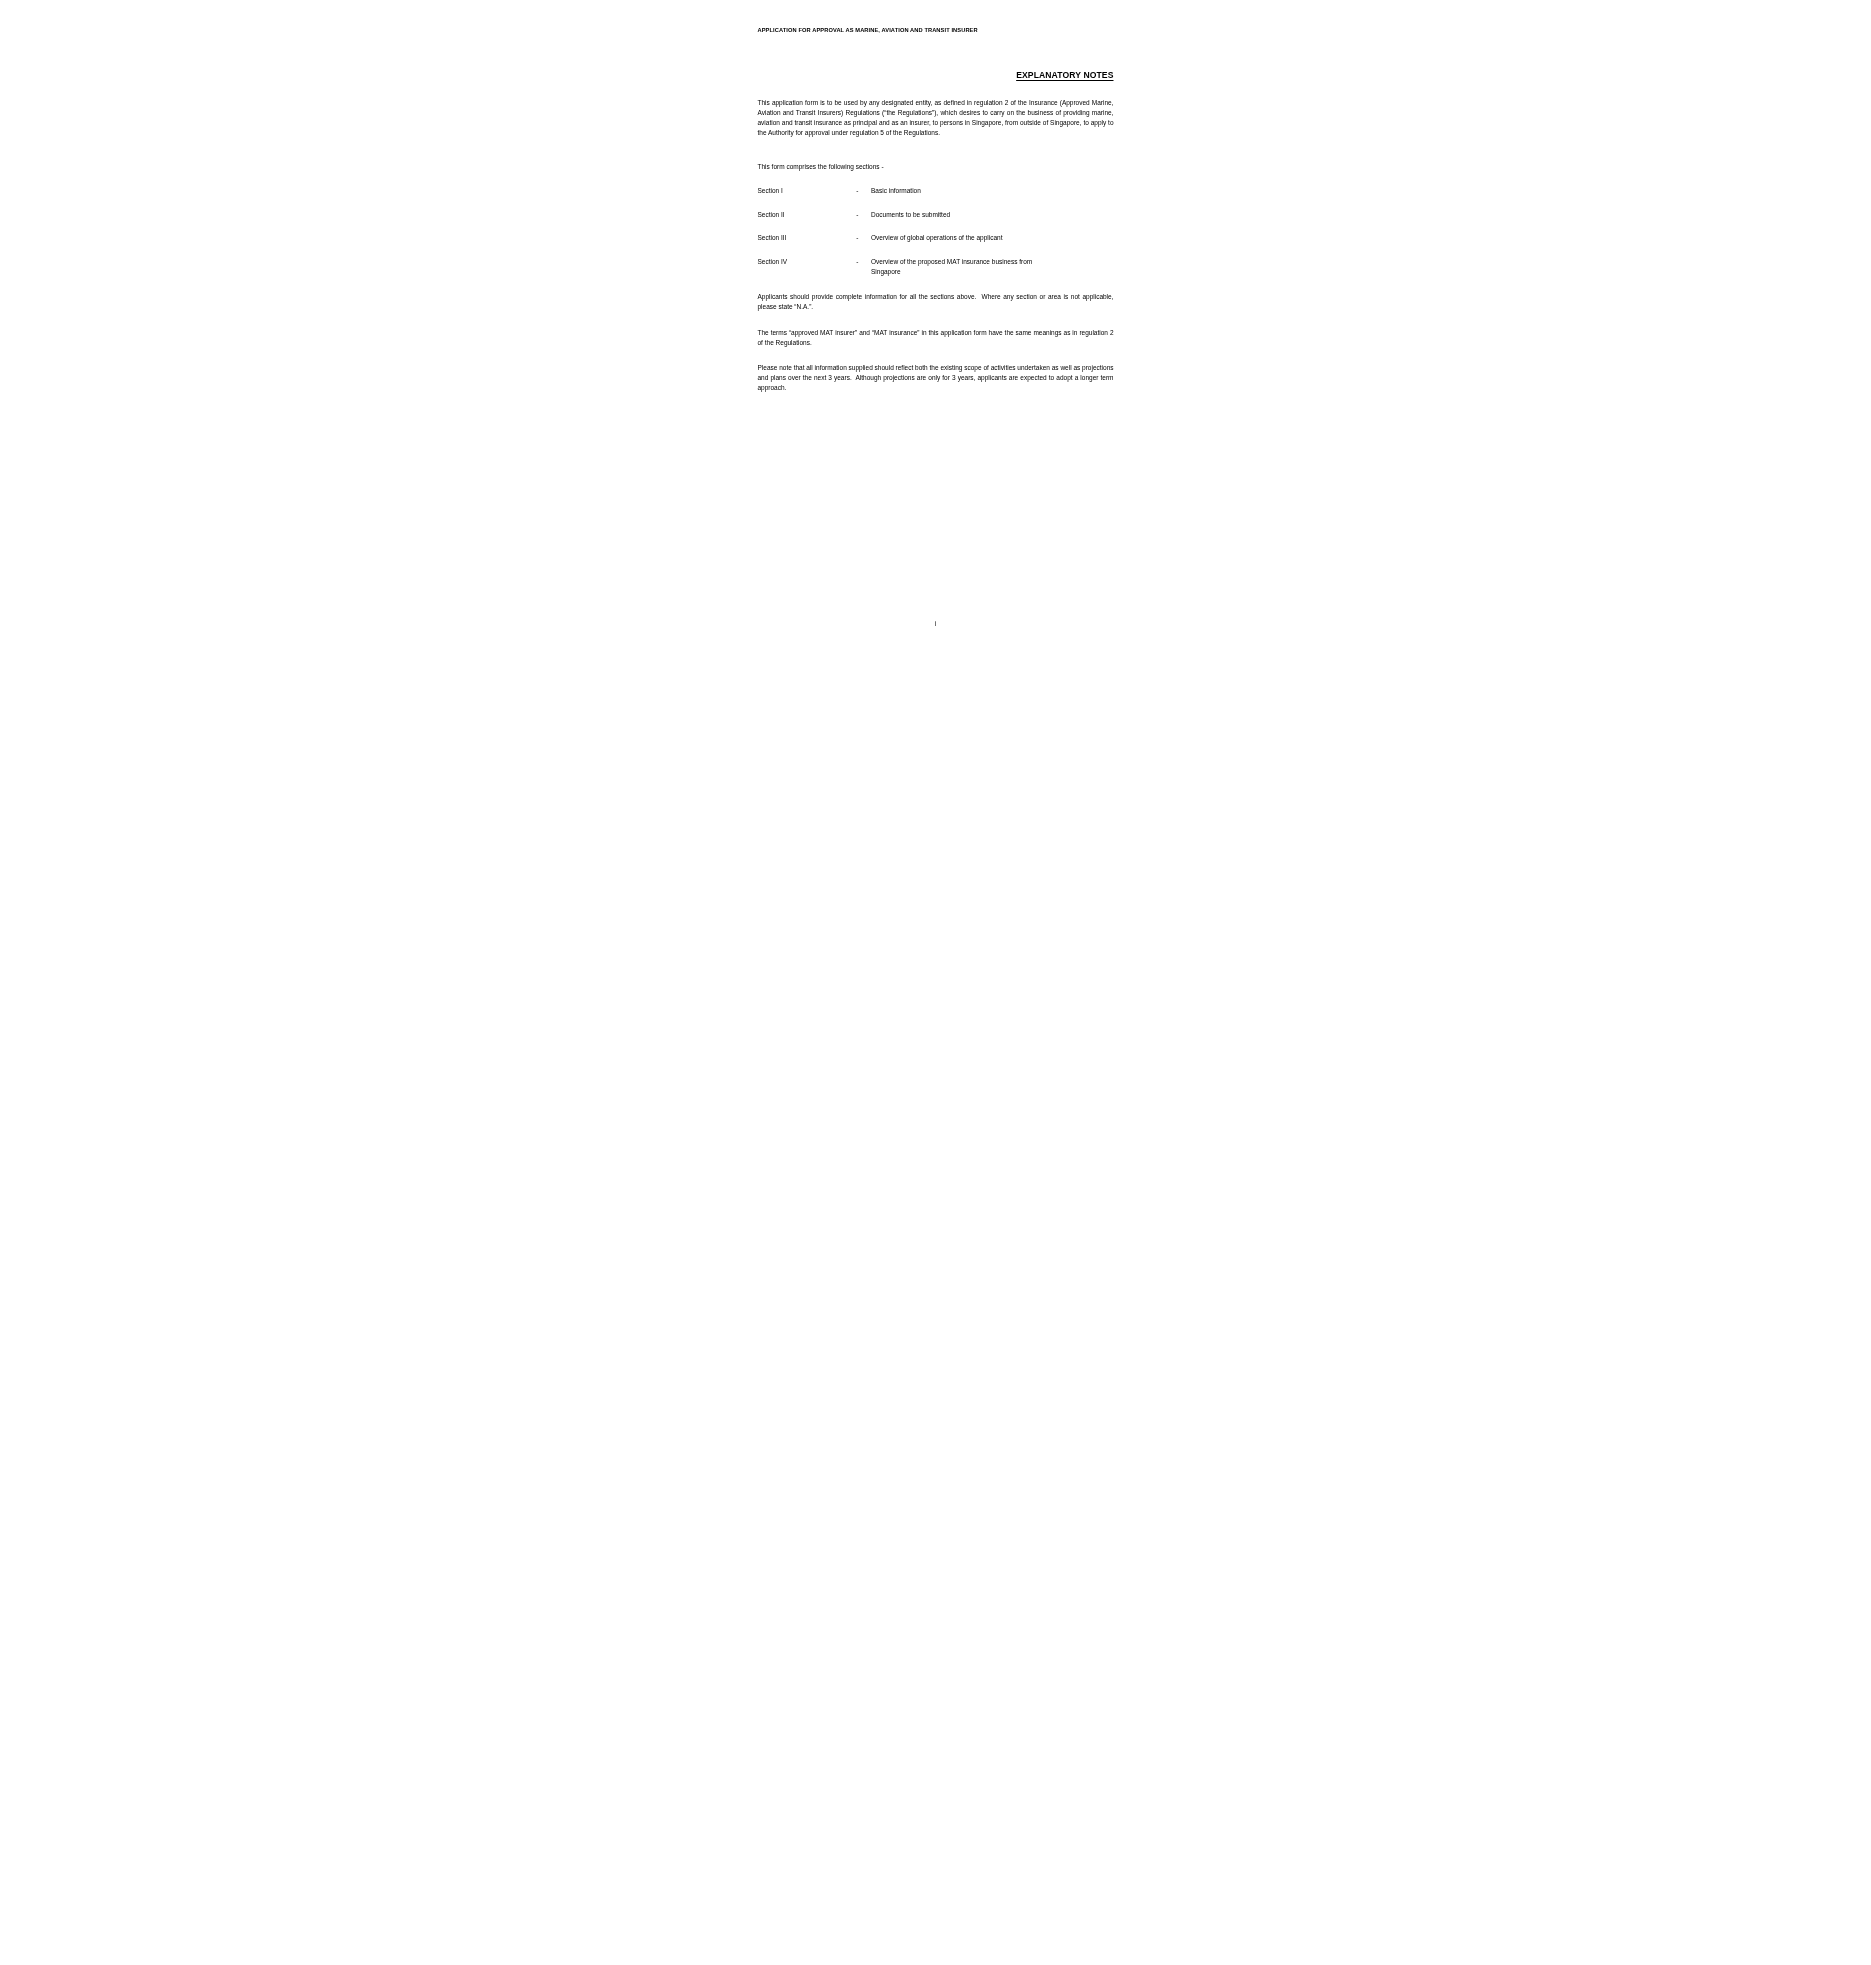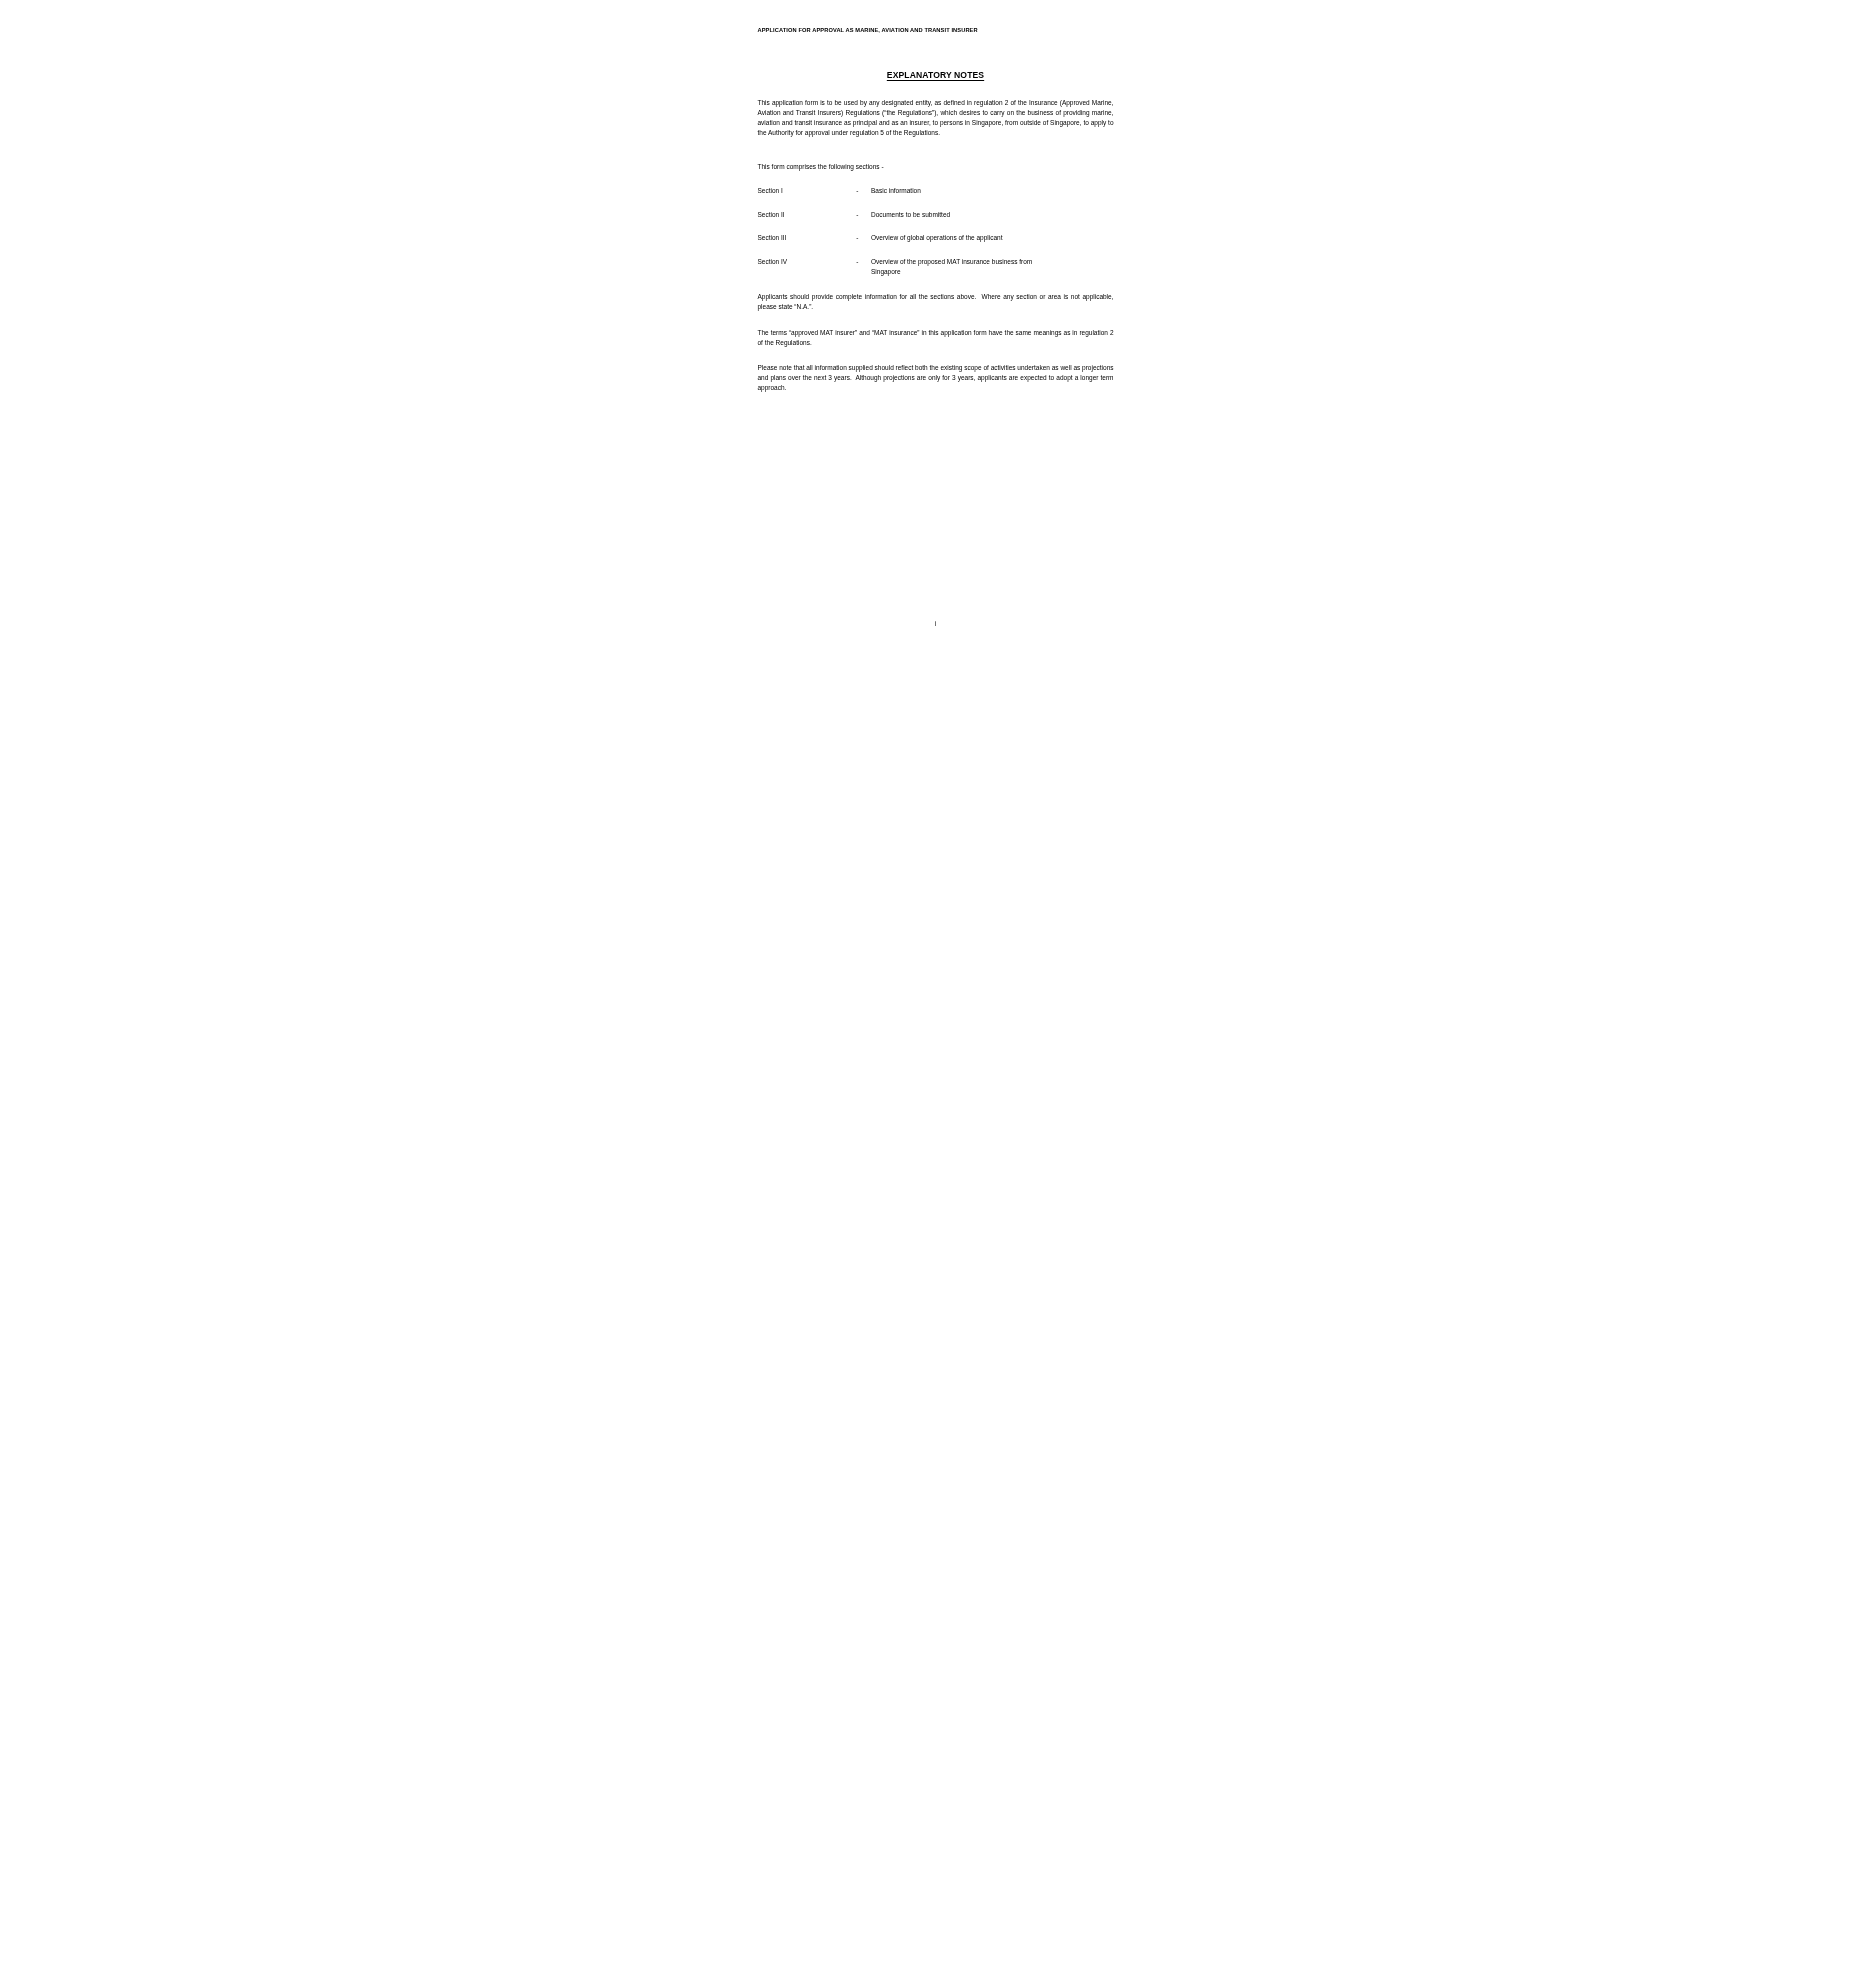--- a/index.html
+++ b/index.html
@@ -19,21 +19,21 @@
     padding: 27px 56px 0 56px;
   }
   .doc-header {
     font-size: 5.7px;
     font-weight: bold;
     line-height: 7.9px;
     margin: 0 0 35px 0;
     letter-spacing: 0.1px;
   }
   .doc-title-wrap {
-    text-align: center;
+    text-align: right;
     margin: 0 0 18px 0;
   }
   .doc-title {
     display: inline-block;
     font-size: 8.6px;
     font-weight: bold;
     line-height: 10.2px;
     text-decoration: underline;
     text-decoration-thickness: 1.4px;
     text-underline-offset: 2px;

